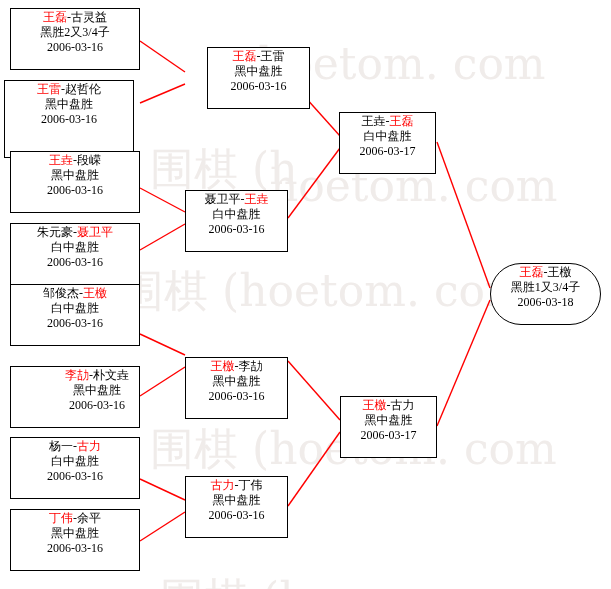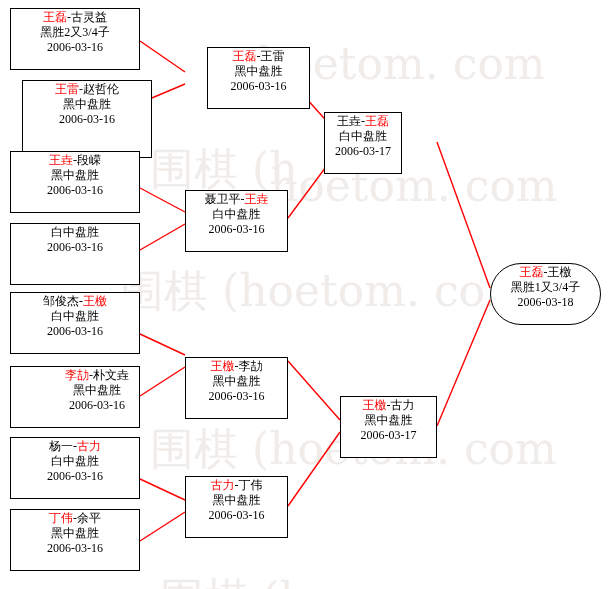--- a/index.html
+++ b/index.html
@@ -89,35 +89,36 @@
     <path d="M 437 142 L 490 288" stroke="#ff0000" fill="none" stroke-width="1.4"></path>
     <path d="M 437 426 L 490 300" stroke="#ff0000" fill="none" stroke-width="1.4"></path>
   </svg>
 
   <div id="nodes-layer">
       <div class="node" style="left: 10px; top: 8px; width: 130px; height: 62px;">
         <span class="ln"><span class="red">王磊</span><span class="blk">-</span><span class="blk">古灵益</span></span>
         <span class="ln">黑胜2又3/4子</span>
         <span class="ln">2006-03-16</span>
       </div>
-      <div class="node" style="left: 22px; top: 79.5px; width: 130px; height: 78px;">
+      <div class="node" style="left: 4px; top: 79.5px; width: 130px; height: 78px;">
         <span class="ln"><span class="red">王雷</span><span class="blk">-</span><span class="blk">赵哲伦</span></span>
         <span class="ln">黑中盘胜</span>
         <span class="ln">2006-03-16</span>
       </div>
       <div class="node" style="left: 10px; top: 151px; width: 130px; height: 62px;">
         <span class="ln"><span class="red">王垚</span><span class="blk">-</span><span class="blk">段嵘</span></span>
         <span class="ln">黑中盘胜</span>
         <span class="ln">2006-03-16</span>
       </div>
       <div class="node" style="left: 10px; top: 222.5px; width: 130px; height: 62px;">
+        <span class="ln"><span class="blk">朱元豪</span><span class="blk">-</span><span class="red">聂卫平</span></span>
         <span class="ln">白中盘胜</span>
         <span class="ln">2006-03-16</span>
       </div>
-      <div class="node" style="left: 10px; top: 292px; width: 130px; height: 62px;">
+      <div class="node" style="left: 10px; top: 284px; width: 130px; height: 62px;">
         <span class="ln"><span class="blk">邹俊杰</span><span class="blk">-</span><span class="red">王檄</span></span>
         <span class="ln">白中盘胜</span>
         <span class="ln">2006-03-16</span>
       </div>
       <div class="node" style="left: 10px; top: 365.5px; width: 130px; height: 62px; padding-left: 44px;">
         <span class="ln"><span class="red">李劼</span><span class="blk">-</span><span class="blk">朴文垚</span></span>
         <span class="ln">黑中盘胜</span>
         <span class="ln">2006-03-16</span>
       </div>
       <div class="node" style="left: 10px; top: 437px; width: 130px; height: 62px; text-align: center;">
@@ -143,21 +144,21 @@
       <div class="node" style="left: 185px; top: 333px; width: 103px; height: 62px; margin-top: 24px;">
         <span class="ln"><span class="red">王檄</span><span class="blk">-</span><span class="blk">李劼</span></span>
         <span class="ln">黑中盘胜</span>
         <span class="ln">2006-03-16</span>
       </div>
       <div class="node" style="left: 185px; top: 476px; width: 103px; height: 62px;">
         <span class="ln"><span class="red">古力</span><span class="blk">-</span><span class="blk">丁伟</span></span>
         <span class="ln">黑中盘胜</span>
         <span class="ln">2006-03-16</span>
       </div>
-      <div class="node" style="left: 324px; top: 112px; width: 78px; height: 62px; text-align: center;">
+      <div class="node" style="left: 339px; top: 112px; width: 97px; height: 62px; text-align: center;">
         <span class="ln"><span class="blk">王垚</span><span class="blk">-</span><span class="red">王磊</span></span>
         <span class="ln">白中盘胜</span>
         <span class="ln">2006-03-17</span>
       </div>
       <div class="node" style="left: 340px; top: 396px; width: 97px; height: 62px;">
         <span class="ln"><span class="red">王檄</span><span class="blk">-</span><span class="blk">古力</span></span>
         <span class="ln">黑中盘胜</span>
         <span class="ln">2006-03-17</span>
       </div>
       <div class="node" style="left: 490px; top: 263px; width: 111px; height: 62px; border-radius: 31px;">

